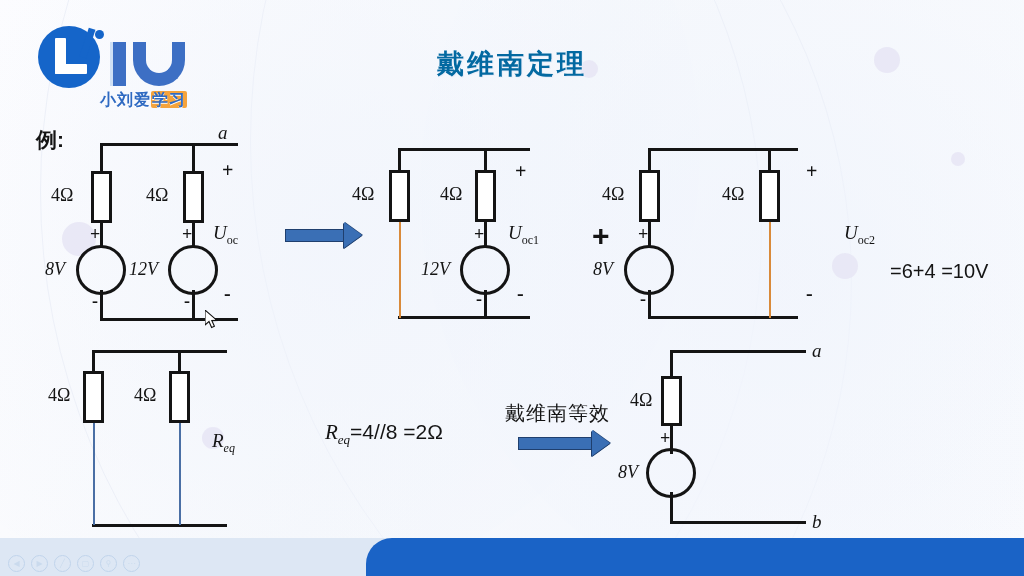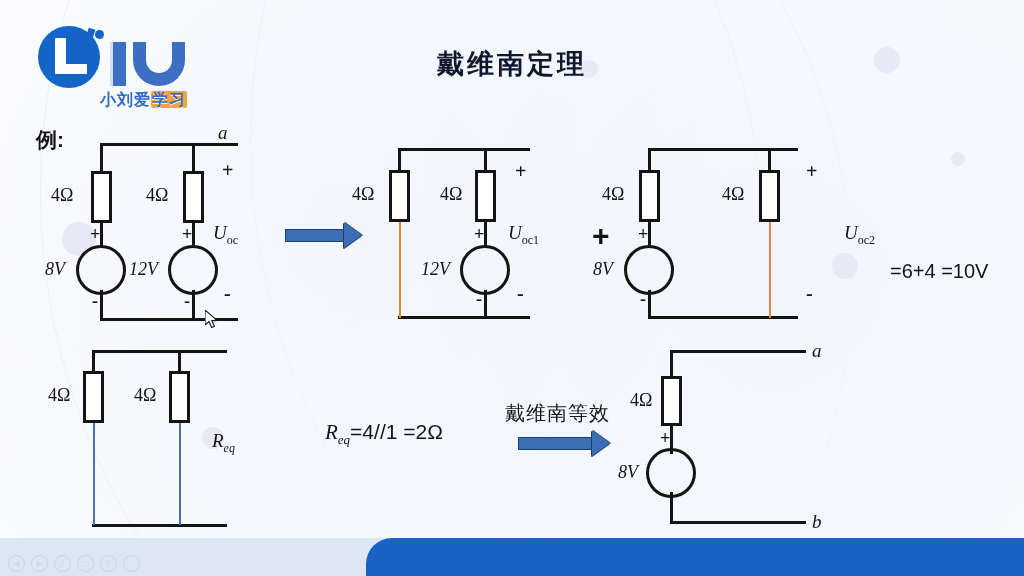--- a/index.html
+++ b/index.html
@@ -25,21 +25,21 @@
   .logo-dot{position:absolute;left:57px;top:6px;width:9px;height:9px;border-radius:50%;background:#1565c9;}
   .logo-I{position:absolute;left:72px;top:18px;width:13px;height:44px;background:#3d6fc4;border-left:3px solid #cfe0f5;}
   .logo-U{position:absolute;left:95px;top:18px;width:52px;height:44px;border:13px solid #3d6fc4;border-top:none;
           border-radius:0 0 26px 26px;box-sizing:border-box;}
   .logo-sub{position:absolute;left:62px;top:66px;font-size:16px;font-weight:bold;color:#2f6ac2;
             letter-spacing:1px;white-space:nowrap;text-shadow:0 1px 0 #ffffff;}
   .logo-sub .hl{background:#f5a33c;color:#2f6ac2;padding:0 1px;border-radius:2px;}
 
   
   .title{position:absolute;left:0;top:46px;width:1024px;text-align:center;
-         font-size:27px;font-weight:bold;color:#0f172a;letter-spacing:3px;
+         font-size:27px;font-weight:bold;color:#0369a1;letter-spacing:3px;
          text-shadow:1px 1px 0 #e9eefa;}
 
   
   .wire{position:absolute;background:#141414;}
   .wire.h{height:3px;}
   .wire.v{width:3px;}
   .wire.orange{background:#d98a3a;width:2px;}
   .wire.blue{background:#4a6fa5;width:2px;}
   .res{position:absolute;background:#ffffff;border:3px solid #141414;box-sizing:border-box;}
   .src{position:absolute;border:3px solid #141414;border-radius:50%;background:transparent;box-sizing:border-box;}
@@ -233,21 +233,21 @@
 
     <div class="lbl" style="left:48px;top:385px;font-size:18px;">4Ω</div>
     <div class="lbl" style="left:134px;top:385px;font-size:18px;">4Ω</div>
 
     <div class="formula" style="left:212px;top:430px;font-size:19px;">
       <span style="font-style:italic;">R</span><sub style="font-style:italic;font-size:12px;">eq</sub>
     </div>
   </div>
 
   <div class="formula" style="left:325px;top:420px;font-size:21px;">
-    <span style="font-style:italic;">R</span><sub style="font-style:italic;font-size:13px;">eq</sub><span style="font-family:'Liberation Sans',sans-serif;">=4//1 =2Ω</span>
+    <span style="font-style:italic;">R</span><sub style="font-style:italic;font-size:13px;">eq</sub><span style="font-family:'Liberation Sans',sans-serif;">=4//8 =2Ω</span>
   </div>
 
   <div style="position:absolute;left:505px;top:400px;font-size:20px;color:#141414;font-family:'Liberation Sans',sans-serif;letter-spacing:1px;">戴维南等效</div>
   <div class="bigarrow" style="left:518px;top:430px;width:100px;height:27px;">
     <div class="shaft" style="width:76px;"></div>
     <div class="head" style="left:74px;"></div>
   </div>
 
   <div>
     <div class="wire h" style="left:670px;top:350px;width:136px;"></div>

